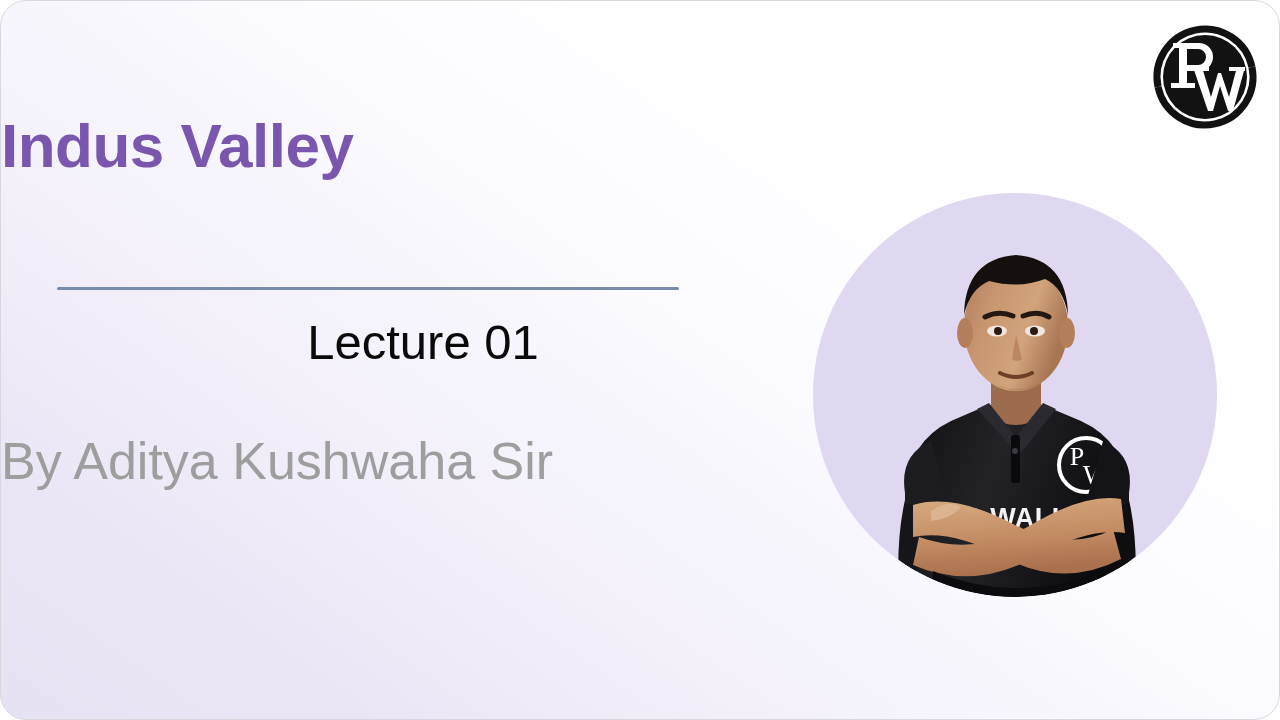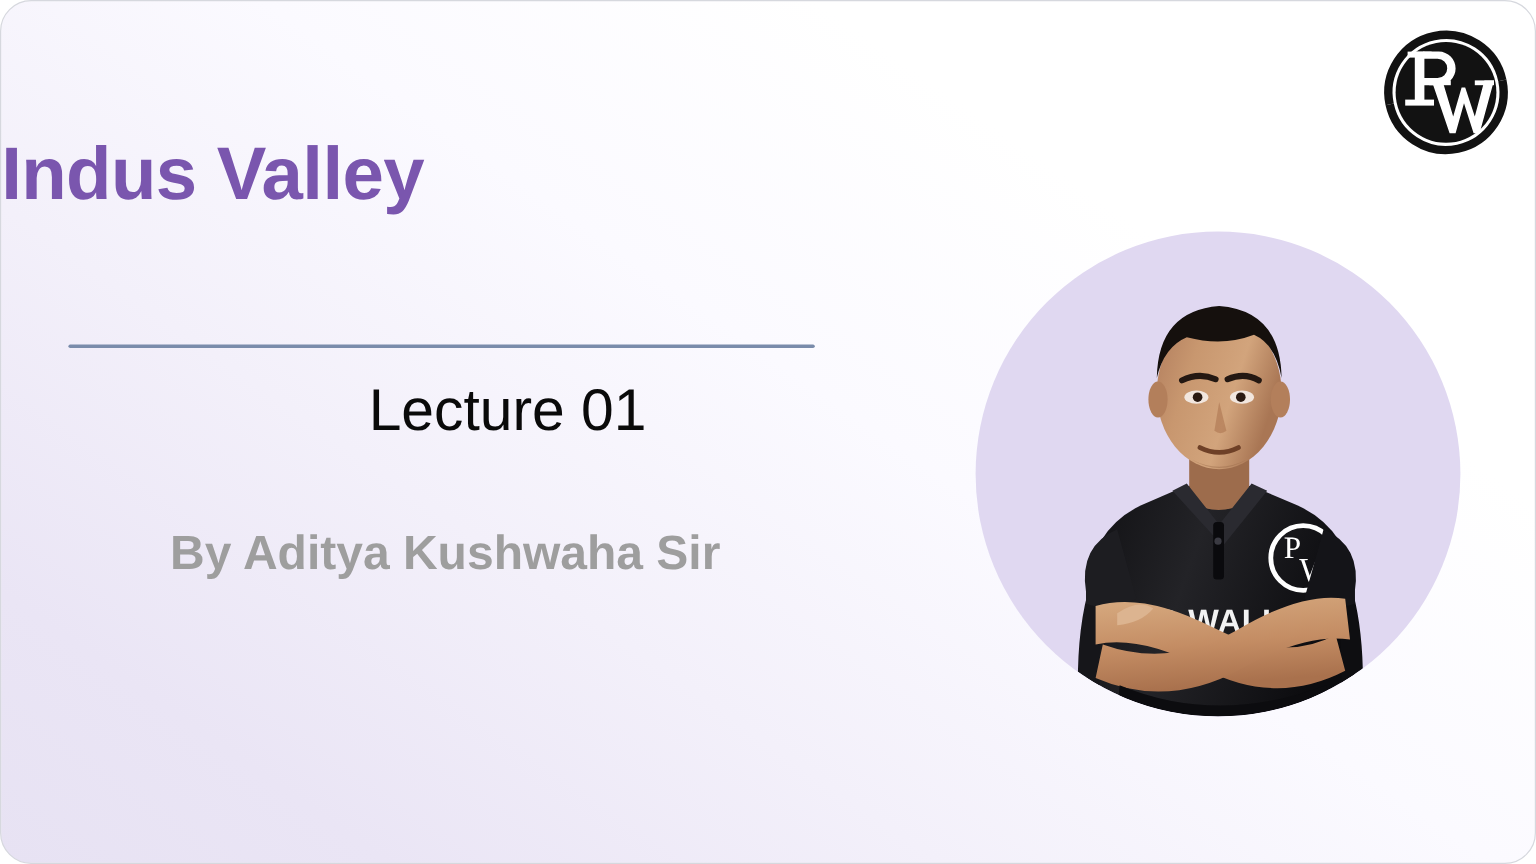--- a/index.html
+++ b/index.html
@@ -78,24 +78,23 @@
     font-size: 49px;
     line-height: 86px;
     white-space: nowrap;
     margin-left: 44px;
   }
   #presenter {
     position: absolute;
     left: 0;
     top: 330px;
     width: 740px;
-    text-align: center;
     color: #9e9e9e;
-    font-weight: 700;
-    font-size: 40px;
+    font-weight: 400;
+    font-size: 52px;
     line-height: 60px;
     white-space: nowrap;
   }
 
   
   #portrait-block {
     position: absolute;
     left: 788px;
     top: 148px;
     width: 452px;

